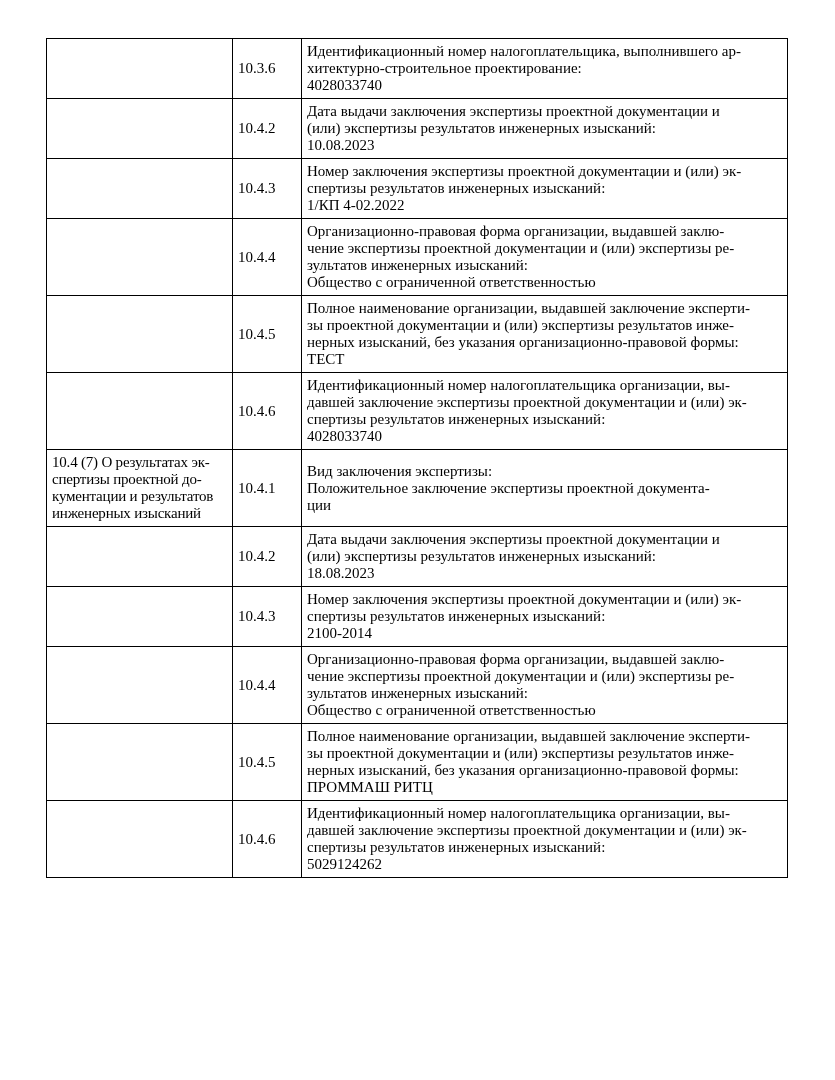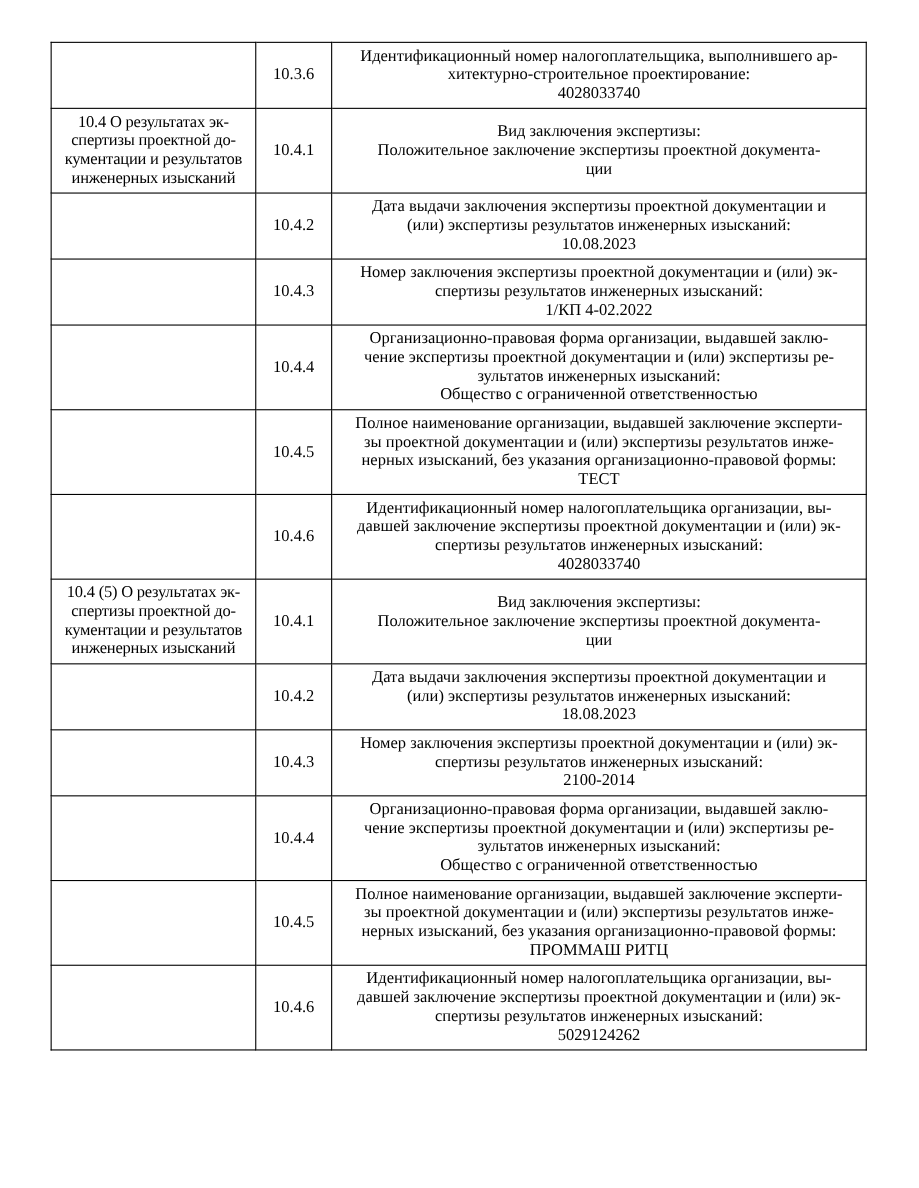--- a/index.html
+++ b/index.html
@@ -29,21 +29,20 @@
     table-layout: fixed;
   }
   table.decl td {
     border: 1px solid #000000;
     padding: 4px 5px;
     vertical-align: middle;
     font-size: 15px;
     line-height: 17px;
     color: #000000;
     overflow: hidden;
-    text-align: center;
   }
   td.c1 {
     font-size: 14.6px;
     letter-spacing: -0.2px;
     line-height: 17px;
     white-space: pre-line;
   }
   td.c2 {
     padding-left: 4px;
     padding-right: 2px;
@@ -70,50 +69,104 @@
   <tr>
     <td class="c1"></td>
     <td class="c2">10.3.6</td>
     <td class="c3">
       <div class="lbl">Идентификационный номер налогоплательщика, выполнившего ар-
 хитектурно-строительное проектирование:</div>
       <div class="val">4028033740</div>
     </td>
   </tr>
 
-  <tr>
-    <td class="c1">10.4 О результатах эк-
+
+  <tr>
+    <td class="c1"></td>
+    <td class="c2">10.4.2</td>
+    <td class="c3">
+      <div class="lbl">Дата выдачи заключения экспертизы проектной документации и
+(или) экспертизы результатов инженерных изысканий:</div>
+      <div class="val">10.08.2023</div>
+    </td>
+  </tr>
+
+  <tr>
+    <td class="c1"></td>
+    <td class="c2">10.4.3</td>
+    <td class="c3">
+      <div class="lbl">Номер заключения экспертизы проектной документации и (или) эк-
+спертизы результатов инженерных изысканий:</div>
+      <div class="val">1/КП 4-02.2022</div>
+    </td>
+  </tr>
+
+  <tr>
+    <td class="c1"></td>
+    <td class="c2">10.4.4</td>
+    <td class="c3">
+      <div class="lbl">Организационно-правовая форма организации, выдавшей заклю-
+чение экспертизы проектной документации и (или) экспертизы ре-
+зультатов инженерных изысканий:</div>
+      <div class="val">Общество с ограниченной ответственностью</div>
+    </td>
+  </tr>
+
+  <tr>
+    <td class="c1"></td>
+    <td class="c2">10.4.5</td>
+    <td class="c3">
+      <div class="lbl">Полное наименование организации, выдавшей заключение эксперти-
+зы проектной документации и (или) экспертизы результатов инже-
+нерных изысканий, без указания организационно-правовой формы:</div>
+      <div class="val">ТЕСТ</div>
+    </td>
+  </tr>
+
+  <tr>
+    <td class="c1"></td>
+    <td class="c2">10.4.6</td>
+    <td class="c3">
+      <div class="lbl">Идентификационный номер налогоплательщика организации, вы-
+давшей заключение экспертизы проектной документации и (или) эк-
+спертизы результатов инженерных изысканий:</div>
+      <div class="val">4028033740</div>
+    </td>
+  </tr>
+
+  <tr>
+    <td class="c1">10.4 (7) О результатах эк-
 спертизы проектной до-
 кументации и результатов
 инженерных изысканий</td>
     <td class="c2">10.4.1</td>
     <td class="c3">
       <div class="lbl">Вид заключения экспертизы:</div>
       <div class="val">Положительное заключение экспертизы проектной документа-
 ции</div>
     </td>
   </tr>
 
   <tr>
     <td class="c1"></td>
     <td class="c2">10.4.2</td>
     <td class="c3">
       <div class="lbl">Дата выдачи заключения экспертизы проектной документации и
 (или) экспертизы результатов инженерных изысканий:</div>
-      <div class="val">10.08.2023</div>
+      <div class="val">18.08.2023</div>
     </td>
   </tr>
 
   <tr>
     <td class="c1"></td>
     <td class="c2">10.4.3</td>
     <td class="c3">
       <div class="lbl">Номер заключения экспертизы проектной документации и (или) эк-
 спертизы результатов инженерных изысканий:</div>
-      <div class="val">1/КП 4-02.2022</div>
+      <div class="val">2100-2014</div>
     </td>
   </tr>
 
   <tr>
     <td class="c1"></td>
     <td class="c2">10.4.4</td>
     <td class="c3">
       <div class="lbl">Организационно-правовая форма организации, выдавшей заклю-
 чение экспертизы проектной документации и (или) экспертизы ре-
 зультатов инженерных изысканий:</div>
@@ -121,86 +174,20 @@
     </td>
   </tr>
 
   <tr>
     <td class="c1"></td>
     <td class="c2">10.4.5</td>
     <td class="c3">
       <div class="lbl">Полное наименование организации, выдавшей заключение эксперти-
 зы проектной документации и (или) экспертизы результатов инже-
 нерных изысканий, без указания организационно-правовой формы:</div>
-      <div class="val">ТЕСТ</div>
-    </td>
-  </tr>
-
-  <tr>
-    <td class="c1"></td>
-    <td class="c2">10.4.6</td>
-    <td class="c3">
-      <div class="lbl">Идентификационный номер налогоплательщика организации, вы-
-давшей заключение экспертизы проектной документации и (или) эк-
-спертизы результатов инженерных изысканий:</div>
-      <div class="val">4028033740</div>
-    </td>
-  </tr>
-
-  <tr>
-    <td class="c1">10.4 (5) О результатах эк-
-спертизы проектной до-
-кументации и результатов
-инженерных изысканий</td>
-    <td class="c2">10.4.1</td>
-    <td class="c3">
-      <div class="lbl">Вид заключения экспертизы:</div>
-      <div class="val">Положительное заключение экспертизы проектной документа-
-ции</div>
-    </td>
-  </tr>
-
-  <tr>
-    <td class="c1"></td>
-    <td class="c2">10.4.2</td>
-    <td class="c3">
-      <div class="lbl">Дата выдачи заключения экспертизы проектной документации и
-(или) экспертизы результатов инженерных изысканий:</div>
-      <div class="val">18.08.2023</div>
-    </td>
-  </tr>
-
-  <tr>
-    <td class="c1"></td>
-    <td class="c2">10.4.3</td>
-    <td class="c3">
-      <div class="lbl">Номер заключения экспертизы проектной документации и (или) эк-
-спертизы результатов инженерных изысканий:</div>
-      <div class="val">2100-2014</div>
-    </td>
-  </tr>
-
-  <tr>
-    <td class="c1"></td>
-    <td class="c2">10.4.4</td>
-    <td class="c3">
-      <div class="lbl">Организационно-правовая форма организации, выдавшей заклю-
-чение экспертизы проектной документации и (или) экспертизы ре-
-зультатов инженерных изысканий:</div>
-      <div class="val">Общество с ограниченной ответственностью</div>
-    </td>
-  </tr>
-
-  <tr>
-    <td class="c1"></td>
-    <td class="c2">10.4.5</td>
-    <td class="c3">
-      <div class="lbl">Полное наименование организации, выдавшей заключение эксперти-
-зы проектной документации и (или) экспертизы результатов инже-
-нерных изысканий, без указания организационно-правовой формы:</div>
       <div class="val">ПРОММАШ РИТЦ</div>
     </td>
   </tr>
 
   <tr>
     <td class="c1"></td>
     <td class="c2">10.4.6</td>
     <td class="c3">
       <div class="lbl">Идентификационный номер налогоплательщика организации, вы-
 давшей заключение экспертизы проектной документации и (или) эк-

